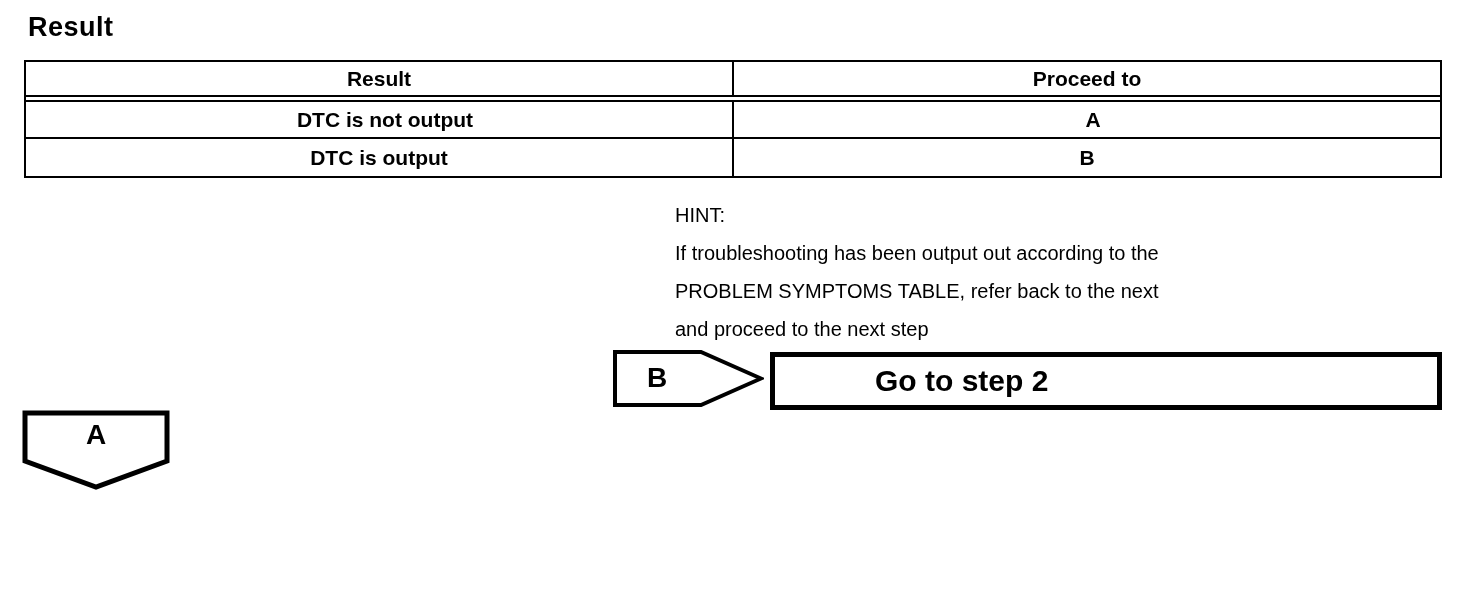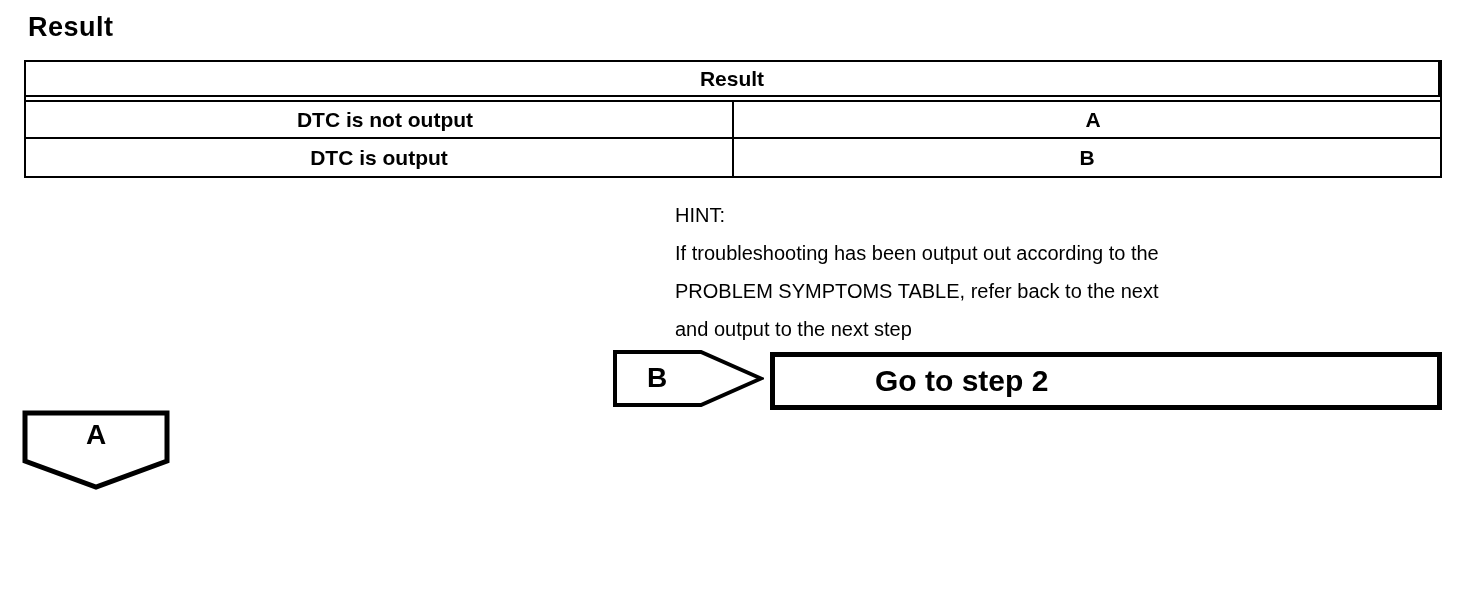--- a/index.html
+++ b/index.html
@@ -139,36 +139,37 @@
 </head>
 <body>
 
 <div class="canvas">
 
   <h1 class="heading">Result</h1>
 
   <div class="rtable">
     <div class="trow trow-head">
       <div class="tcell col-left">Result</div>
+      <div class="tcell">Proceed to</div>
     </div>
     <div class="trow trow-1">
       <div class="tcell col-left">DTC is not output</div>
       <div class="tcell">A</div>
     </div>
     <div class="trow trow-2">
       <div class="tcell col-left">DTC is output</div>
       <div class="tcell">B</div>
     </div>
   </div>
 
   <div class="hint">
     <div>HINT:</div>
     <div>If troubleshooting has been output out according to the</div>
     <div>PROBLEM SYMPTOMS TABLE, refer back to the next</div>
-    <div>and output to the next step</div>
+    <div>and proceed to the next step</div>
   </div>
 
   <div class="connector-b">
     <svg width="152" height="59" viewBox="0 0 152 59">
       <polygon points="3,3 89,3 149,29.5 89,56 3,56" fill="#ffffff" stroke="#000000" stroke-width="4" stroke-linejoin="miter"></polygon>
     </svg>
     <span class="conn-label">B</span>
   </div>
 
   <div class="gobox">

